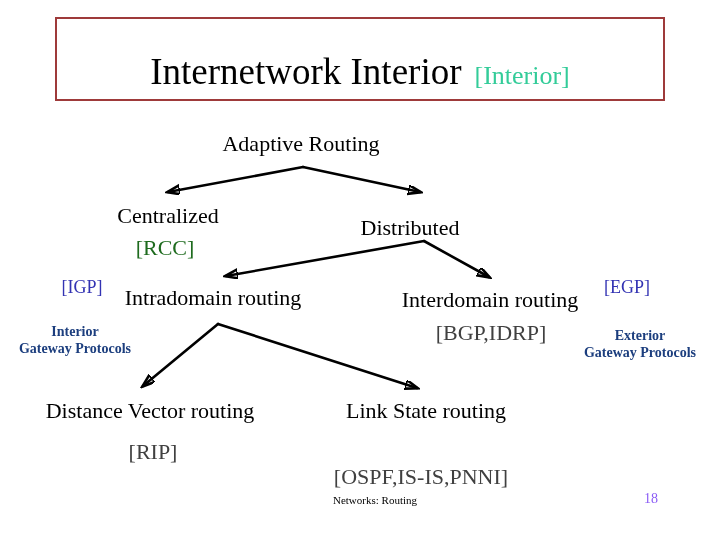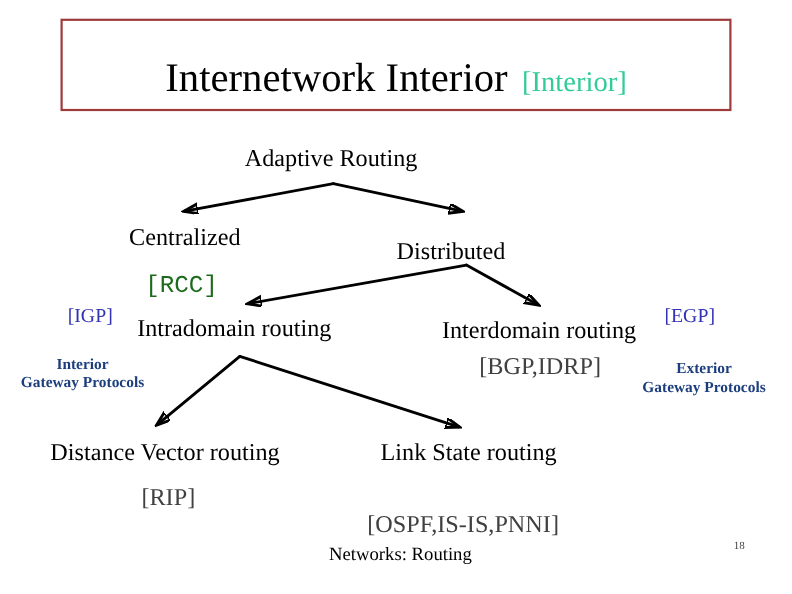--- a/index.html
+++ b/index.html
@@ -42,30 +42,30 @@
     font-size: 14px;
     font-weight: bold;
     color: #1c3e7e;
     text-align: center;
     line-height: 17px;
     white-space: nowrap;
   }
   .footer-label {
     position: absolute;
     transform: translateX(-50%);
-    left: 364px; top: 494px;
-    font-size: 17px;
+    left: 375px; top: 494px;
+    font-size: 11px;
     color: #000000;
     white-space: nowrap;
   }
   .page-number {
     position: absolute;
-    left: 667px; top: 491px;
-    font-size: 10px;
-    color: #404040;
+    left: 644px; top: 491px;
+    font-size: 14px;
+    color: #8b5cf6;
   }
   svg.arrows {
     position: absolute;
     left: 0; top: 0;
     width: 720px; height: 540px;
     pointer-events: none;
   }
   svg.arrows path { stroke: #000000; stroke-width: 2.6; fill: none; stroke-linecap: round; }
 </style>
 </head>
@@ -88,21 +88,21 @@
     <path d="M303,167 L420,192" marker-end="url(#ah)"></path>
     <path d="M424,241 L226,276" marker-end="url(#ah)"></path>
     <path d="M424,241 L489,277" marker-end="url(#ah)"></path>
     <path d="M218,324 L143,386" marker-end="url(#ah)"></path>
     <path d="M218,324 L417,388" marker-end="url(#ah)"></path>
   </svg>
 
   <div class="node" style="left:301px; top:132px;">Adaptive Routing</div>
 
   <div class="node" style="left:168px; top:204px;">Centralized</div>
-  <div class="node tag-green" style="left:165px; top:248px;font-family:Liberation Mono, monospace;">[RCC]</div>
+  <div class="node tag-green" style="left:165px; top:236px;">[RCC]</div>
   <div class="node" style="left:410px; top:216px;text-align:center;">Distributed</div>
 
   <div class="node tag-blue" style="left:82px; top:278px;">[IGP]</div>
   <div class="node" style="left:213px; top:286px;">Intradomain routing</div>
   <div class="node" style="left:490px; top:288px;">Interdomain routing</div>
   <div class="node tag-blue" style="left:627px; top:278px;">[EGP]</div>
 
   <div class="gw-note" style="left:75px; top:323px;">
     <span style="display:block;">Interior</span>
     <span style="display:block;">Gateway Protocols</span>

